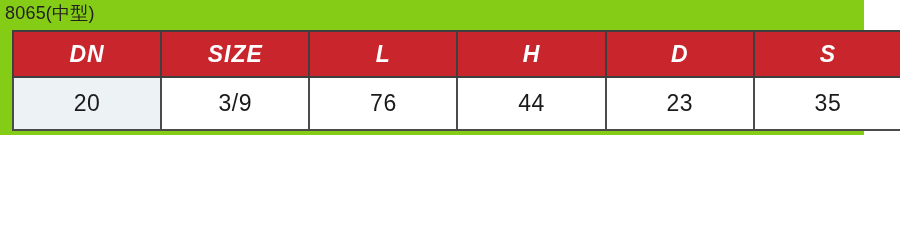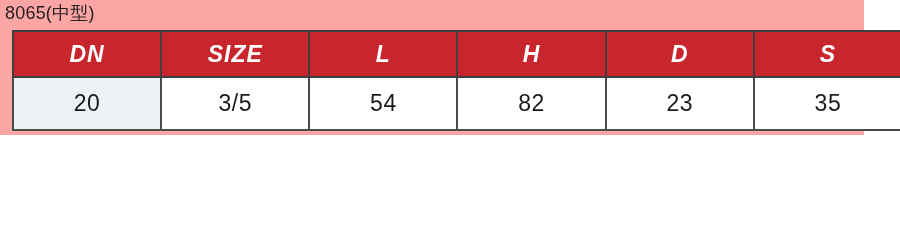--- a/index.html
+++ b/index.html
@@ -12,21 +12,21 @@
     height: 135px;
     overflow: hidden;
     font-family: "Liberation Sans", "DejaVu Sans", sans-serif;
     -webkit-font-smoothing: antialiased;
   }
 
   .page {
     position: relative;
     width: 864px;
     height: 135px;
-    background: #fca5a5;
+    background: #84cc16;
   }
 
   
   .title {
     position: absolute;
     left: 5px;
     top: 1px;
     font-size: 18px;
     line-height: 24px;
     color: #231f20;
@@ -105,22 +105,22 @@
         <th>SIZE</th>
         <th>L</th>
         <th>H</th>
         <th>D</th>
         <th>S</th>
       </tr>
     </thead>
     <tbody>
       <tr>
         <td class="cell-highlight">20</td>
-        <td>3/5</td>
-        <td>54</td>
-        <td>82</td>
+        <td>3/9</td>
+        <td>76</td>
+        <td>44</td>
         <td>23</td>
         <td>35</td>
       </tr>
     </tbody>
   </table>
 
 </div>
 
 </body></html>

